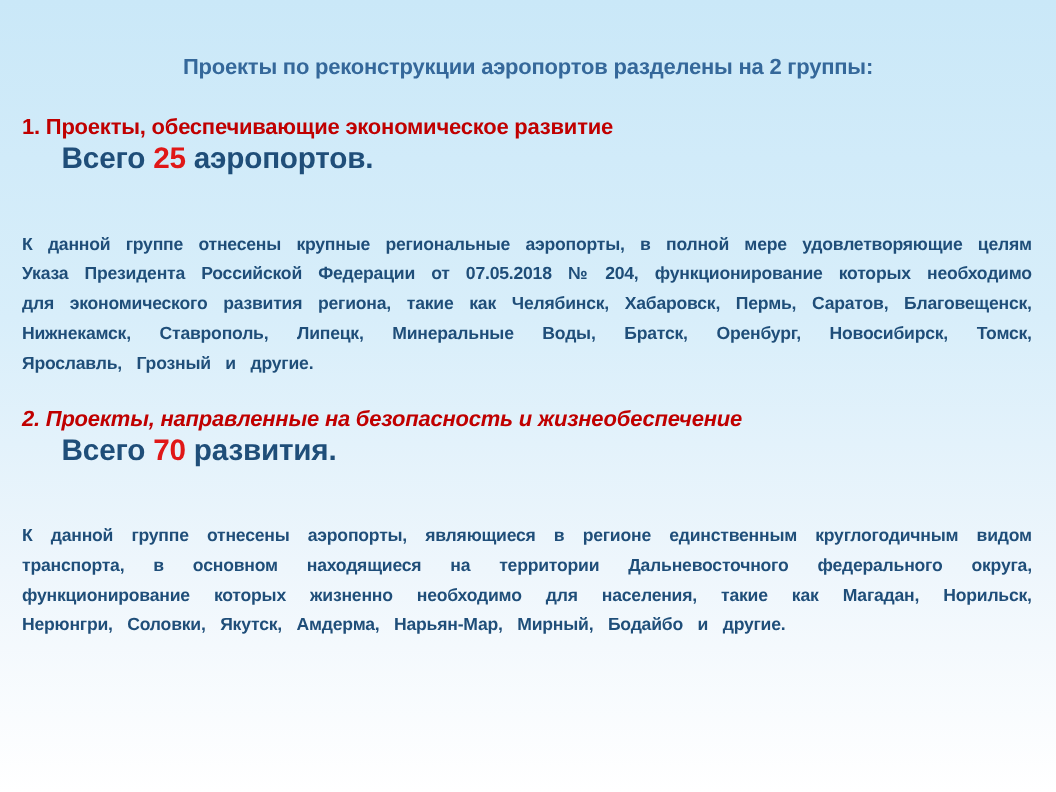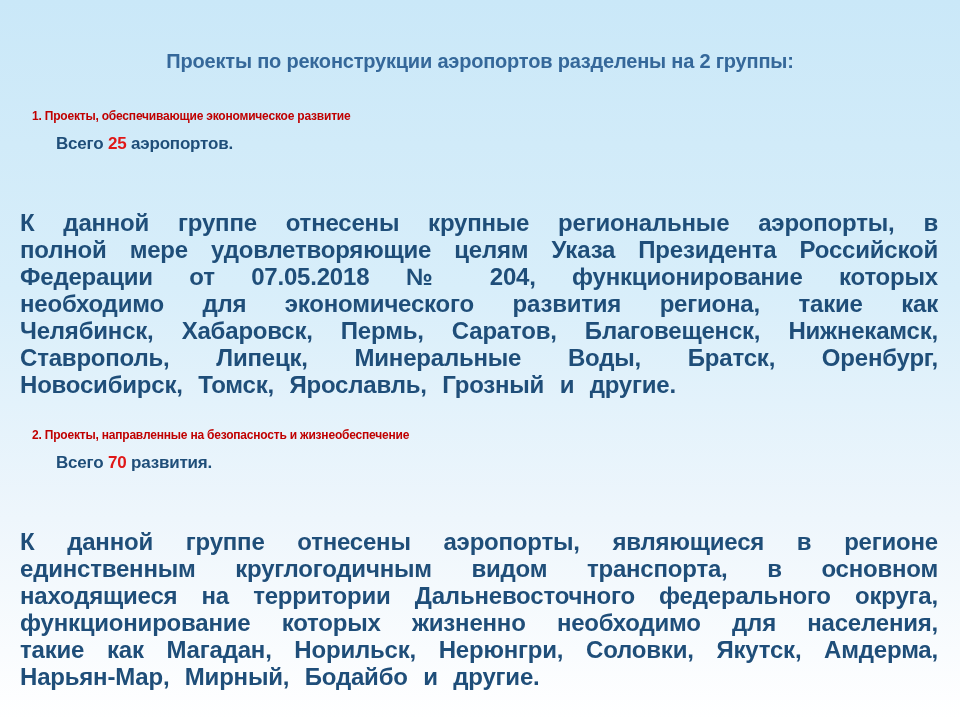--- a/index.html
+++ b/index.html
@@ -14,45 +14,45 @@
   }
   .title {
     margin: 48px 45px 0 45px;
     text-align: center;
     font-size: 20px;
     line-height: 26px;
     color: #35689a;
     letter-spacing: -0.2px;
   }
   .group-heading {
-    margin: 31px 22px 0 32px;
-    font-size: 12px;
+    margin: 31px 22px 0 20px;
+    font-size: 20px;
     line-height: 22px;
     color: #c00000;
     letter-spacing: -0.2px;
   }
   .count-line {
     margin: 6px 22px 0 56px;
-    font-size: 17px;
+    font-size: 27px;
     line-height: 22px;
     color: #1f4e79;
     letter-spacing: -0.2px;
   }
   .count-line .num { color: #e01717; }
   .body-par {
     margin: 54px 22px 0 20px;
-    font-size: 24px;
+    font-size: 16px;
     line-height: 27px;
     color: #1f4e79;
     text-align: justify;
     text-align-last: left;
     word-spacing: 9px;
     letter-spacing: -0.2px;
   }
-  .group2-heading { margin-top: 26px; }
+  .group2-heading { margin-top: 26px; font-style: italic; }
 </style>
 </head>
 <body>
 
 <div class="slide">
 
   <div class="title">Проекты по реконструкции аэропортов разделены на 2 группы:</div>
 
   <div class="group-heading">1. Проекты, обеспечивающие экономическое развитие</div>
 

